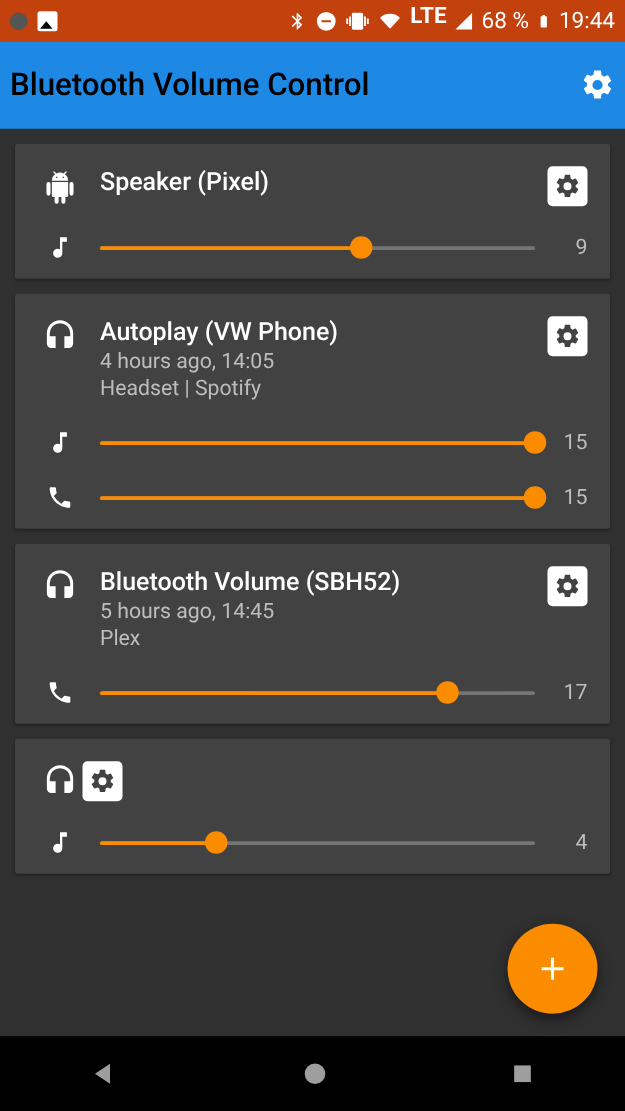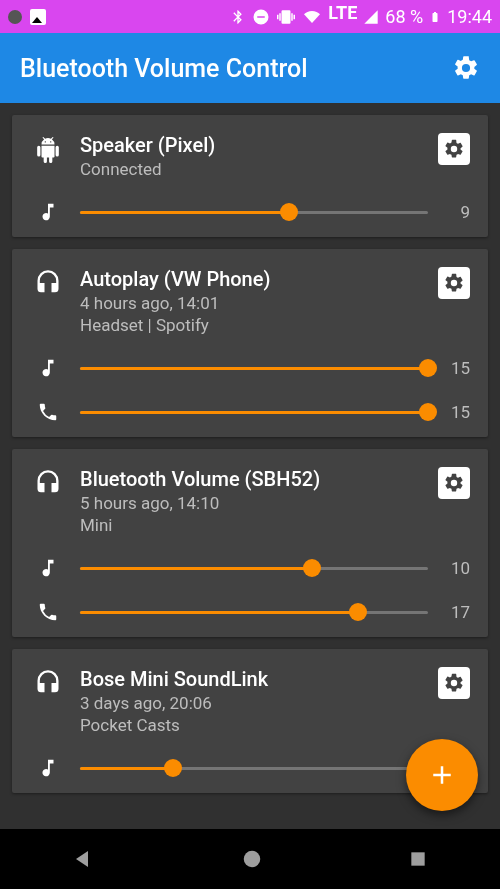--- a/index.html
+++ b/index.html
@@ -1,28 +1,28 @@
 <!DOCTYPE html>
 <html><head>
 <meta charset="utf-8">
 <style>
   * { margin: 0; padding: 0; box-sizing: border-box; }
   html, body { width: 500px; height: 889px; background: #000; font-family: Roboto, Arial, sans-serif; overflow: hidden; }
   .screen { width: 500px; height: 889px; background: #303030; display: flex; flex-direction: column; }
   
-  .status-bar { height: 33px; background: #d946ef; color: #fff; display: flex; align-items: center; padding: 0 8px; font-size: 18px; }
+  .status-bar { height: 33px; background: #c2410c; color: #fff; display: flex; align-items: center; padding: 0 8px; font-size: 18px; }
   .status-left { display: flex; gap: 8px; align-items: center; }
   .status-right { margin-left: auto; display: flex; align-items: center; gap: 6px; }
   .status-right span { font-size: 18px; }
   .lte { font-size: 10px; font-weight: 700; position: relative; top: -4px; }
   .dot { width: 14px; height: 14px; border-radius: 50%; background: #555; }
   .pic { width: 16px; height: 16px; background: #fff; border-radius: 2px; position: relative; }
   .pic:after { content: ''; position: absolute; bottom: 2px; left: 2px; width: 0; height: 0; border-left: 5px solid transparent; border-right: 5px solid transparent; border-bottom: 6px solid #000; }
   
-  .app-bar { height: 70px; background: #1e88e5; color: #ffffff; display: flex; align-items: center; padding: 0 20px; }
+  .app-bar { height: 70px; background: #1e88e5; color: #000000; display: flex; align-items: center; padding: 0 8px; }
   .app-title { font-size: 25px; font-weight: 500; }
   .app-gear { margin-left: auto; }
   
   .content { flex: 1; overflow: hidden; padding: 12px 12px 0 12px; }
   .card { background: #424242; border-radius: 2px; margin-bottom: 12px; padding: 18px 18px 14px 18px; color: #fff; box-shadow: 0 1px 3px rgba(0,0,0,.4); }
   .card-head { display: flex; align-items: flex-start; }
   .dev-icon { width: 36px; display: flex; justify-content: center; padding-top: 2px; flex-shrink: 0; }
   .dev-info { margin-left: 14px; flex: 1; }
   .dev-name { font-size: 20px; font-weight: 500; color: #fff; }
   .dev-sub { font-size: 17px; color: #bdbdbd; margin-top: 2px; }
@@ -87,21 +87,20 @@
 <div class="content" id="content">
       <div class="card">
     <div class="card-head">
       <div class="dev-icon">
             <svg width="26" height="30" viewBox="0 0 24 24" fill="#fff">
               <path d="M6 18c0 .55.45 1 1 1h1v3.5a1.5 1.5 0 003 0V19h2v3.5a1.5 1.5 0 003 0V19h1c.55 0 1-.45 1-1V8H6v10zM3.5 8A1.5 1.5 0 002 9.5v7a1.5 1.5 0 003 0v-7A1.5 1.5 0 003.5 8zm17 0A1.5 1.5 0 0019 9.5v7a1.5 1.5 0 003 0v-7A1.5 1.5 0 0020.5 8zM15.53 2.16l1.3-1.3a.5.5 0 00-.71-.71l-1.48 1.48A5.98 5.98 0 0012 1c-.96 0-1.86.22-2.64.63L7.88.15a.5.5 0 00-.71.71l1.3 1.3A5.99 5.99 0 006 7h12a5.99 5.99 0 00-2.47-4.84zM10 5H9V4h1v1zm5 0h-1V4h1v1z"></path>
             </svg>
           </div>
       <div class="dev-info">
         <div class="dev-name">Speaker (Pixel)</div>
-        <div class="dev-sub">Connected</div>
 
       </div>
       <div class="dev-gear">
             <svg width="22" height="22" viewBox="0 0 24 24" fill="#424242">
               <path d="M19.14 12.94a7.49 7.49 0 000-1.88l2.03-1.58a.5.5 0 00.12-.64l-1.92-3.32a.5.5 0 00-.6-.22l-2.39.96a7.03 7.03 0 00-1.62-.94l-.36-2.54A.5.5 0 0013.9 2h-3.8a.5.5 0 00-.49.42l-.36 2.54c-.58.24-1.12.56-1.62.94l-2.39-.96a.5.5 0 00-.6.22L2.71 8.48a.5.5 0 00.12.64l2.03 1.58a7.49 7.49 0 000 1.88l-2.03 1.58a.5.5 0 00-.12.64l1.92 3.32c.13.22.39.31.6.22l2.39-.96c.5.38 1.04.7 1.62.94l.36 2.54a.5.5 0 00.49.42h3.8a.5.5 0 00.49-.42l.36-2.54c.58-.24 1.12-.56 1.62-.94l2.39.96c.21.09.47 0 .6-.22l1.92-3.32a.5.5 0 00-.12-.64l-2.03-1.58zM12 15.5A3.5 3.5 0 1112 8.5a3.5 3.5 0 010 7z"></path>
             </svg>
           </div>
     </div>
 
     <div class="row">
@@ -120,21 +119,21 @@
       </div>
       <div class="card">
     <div class="card-head">
       <div class="dev-icon">
             <svg width="28" height="28" viewBox="0 0 24 24" fill="#fff">
               <path d="M12 1a9 9 0 00-9 9v7a3 3 0 003 3h3v-8H5v-2a7 7 0 0114 0v2h-4v8h3a3 3 0 003-3v-7a9 9 0 00-9-9z"></path>
             </svg>
           </div>
       <div class="dev-info">
         <div class="dev-name">Autoplay (VW Phone)</div>
-        <div class="dev-sub">4 hours ago, 14:01</div>
+        <div class="dev-sub">4 hours ago, 14:05</div>
         <div class="dev-sub">Headset | Spotify</div>
       </div>
       <div class="dev-gear">
             <svg width="22" height="22" viewBox="0 0 24 24" fill="#424242">
               <path d="M19.14 12.94a7.49 7.49 0 000-1.88l2.03-1.58a.5.5 0 00.12-.64l-1.92-3.32a.5.5 0 00-.6-.22l-2.39.96a7.03 7.03 0 00-1.62-.94l-.36-2.54A.5.5 0 0013.9 2h-3.8a.5.5 0 00-.49.42l-.36 2.54c-.58.24-1.12.56-1.62.94l-2.39-.96a.5.5 0 00-.6.22L2.71 8.48a.5.5 0 00.12.64l2.03 1.58a7.49 7.49 0 000 1.88l-2.03 1.58a.5.5 0 00-.12.64l1.92 3.32c.13.22.39.31.6.22l2.39-.96c.5.38 1.04.7 1.62.94l.36 2.54a.5.5 0 00.49.42h3.8a.5.5 0 00.49-.42l.36-2.54c.58-.24 1.12-.56 1.62-.94l2.39.96c.21.09.47 0 .6-.22l1.92-3.32a.5.5 0 00-.12-.64l-2.03-1.58zM12 15.5A3.5 3.5 0 1112 8.5a3.5 3.5 0 010 7z"></path>
             </svg>
           </div>
     </div>
 
     <div class="row">
@@ -166,43 +165,30 @@
       </div>
       <div class="card">
     <div class="card-head">
       <div class="dev-icon">
             <svg width="28" height="28" viewBox="0 0 24 24" fill="#fff">
               <path d="M12 1a9 9 0 00-9 9v7a3 3 0 003 3h3v-8H5v-2a7 7 0 0114 0v2h-4v8h3a3 3 0 003-3v-7a9 9 0 00-9-9z"></path>
             </svg>
           </div>
       <div class="dev-info">
         <div class="dev-name">Bluetooth Volume (SBH52)</div>
-        <div class="dev-sub">5 hours ago, 14:10</div>
-        <div class="dev-sub">Mini</div>
-      </div>
-      <div class="dev-gear">
-            <svg width="22" height="22" viewBox="0 0 24 24" fill="#424242">
-              <path d="M19.14 12.94a7.49 7.49 0 000-1.88l2.03-1.58a.5.5 0 00.12-.64l-1.92-3.32a.5.5 0 00-.6-.22l-2.39.96a7.03 7.03 0 00-1.62-.94l-.36-2.54A.5.5 0 0013.9 2h-3.8a.5.5 0 00-.49.42l-.36 2.54c-.58.24-1.12.56-1.62.94l-2.39-.96a.5.5 0 00-.6.22L2.71 8.48a.5.5 0 00.12.64l2.03 1.58a7.49 7.49 0 000 1.88l-2.03 1.58a.5.5 0 00-.12.64l1.92 3.32c.13.22.39.31.6.22l2.39-.96c.5.38 1.04.7 1.62.94l.36 2.54a.5.5 0 00.49.42h3.8a.5.5 0 00.49-.42l.36-2.54c.58-.24 1.12-.56 1.62-.94l2.39.96c.21.09.47 0 .6-.22l1.92-3.32a.5.5 0 00-.12-.64l-2.03-1.58zM12 15.5A3.5 3.5 0 1112 8.5a3.5 3.5 0 010 7z"></path>
-            </svg>
-          </div>
-    </div>
-
-    <div class="row">
-      <div class="row-icon">
-            <svg width="22" height="22" viewBox="0 0 24 24" fill="#fff">
-              <path d="M12 3v10.55A4 4 0 1014 17V7h4V3h-6z"></path>
-            </svg>
-          </div>
-      <div class="slider">
-        <div class="track"></div>
-        <div class="fill" style="width:66.66666666666666%"></div>
-        <div class="thumb" style="left:66.66666666666666%"></div>
-      </div>
-      <div class="val">10</div>
-    </div>
+        <div class="dev-sub">5 hours ago, 14:45</div>
+        <div class="dev-sub">Plex</div>
+      </div>
+      <div class="dev-gear">
+            <svg width="22" height="22" viewBox="0 0 24 24" fill="#424242">
+              <path d="M19.14 12.94a7.49 7.49 0 000-1.88l2.03-1.58a.5.5 0 00.12-.64l-1.92-3.32a.5.5 0 00-.6-.22l-2.39.96a7.03 7.03 0 00-1.62-.94l-.36-2.54A.5.5 0 0013.9 2h-3.8a.5.5 0 00-.49.42l-.36 2.54c-.58.24-1.12.56-1.62.94l-2.39-.96a.5.5 0 00-.6.22L2.71 8.48a.5.5 0 00.12.64l2.03 1.58a7.49 7.49 0 000 1.88l-2.03 1.58a.5.5 0 00-.12.64l1.92 3.32c.13.22.39.31.6.22l2.39-.96c.5.38 1.04.7 1.62.94l.36 2.54a.5.5 0 00.49.42h3.8a.5.5 0 00.49-.42l.36-2.54c.58-.24 1.12-.56 1.62-.94l2.39.96c.21.09.47 0 .6-.22l1.92-3.32a.5.5 0 00-.12-.64l-2.03-1.58zM12 15.5A3.5 3.5 0 1112 8.5a3.5 3.5 0 010 7z"></path>
+            </svg>
+          </div>
+    </div>
+
     <div class="row">
       <div class="row-icon">
             <svg width="22" height="22" viewBox="0 0 24 24" fill="#fff">
               <path d="M6.62 10.79a15.05 15.05 0 006.59 6.59l2.2-2.2a1 1 0 011.02-.24c1.12.37 2.33.57 3.57.57a1 1 0 011 1V20a1 1 0 01-1 1C10.85 21 3 13.15 3 4a1 1 0 011-1h3.49a1 1 0 011 1c0 1.24.2 2.45.57 3.57a1 1 0 01-.24 1.02l-2.2 2.2z"></path>
             </svg>
           </div>
       <div class="slider">
         <div class="track"></div>
         <div class="fill" style="width:80%"></div>
         <div class="thumb" style="left:80%"></div>
@@ -210,25 +196,20 @@
       <div class="val">17</div>
     </div>
       </div>
       <div class="card">
     <div class="card-head">
       <div class="dev-icon">
             <svg width="28" height="28" viewBox="0 0 24 24" fill="#fff">
               <path d="M12 1a9 9 0 00-9 9v7a3 3 0 003 3h3v-8H5v-2a7 7 0 0114 0v2h-4v8h3a3 3 0 003-3v-7a9 9 0 00-9-9z"></path>
             </svg>
           </div>
-      <div class="dev-info">
-        <div class="dev-name">Bose Mini SoundLink</div>
-        <div class="dev-sub">3 days ago, 20:06</div>
-        <div class="dev-sub">Pocket Casts</div>
-      </div>
       <div class="dev-gear">
             <svg width="22" height="22" viewBox="0 0 24 24" fill="#424242">
               <path d="M19.14 12.94a7.49 7.49 0 000-1.88l2.03-1.58a.5.5 0 00.12-.64l-1.92-3.32a.5.5 0 00-.6-.22l-2.39.96a7.03 7.03 0 00-1.62-.94l-.36-2.54A.5.5 0 0013.9 2h-3.8a.5.5 0 00-.49.42l-.36 2.54c-.58.24-1.12.56-1.62.94l-2.39-.96a.5.5 0 00-.6.22L2.71 8.48a.5.5 0 00.12.64l2.03 1.58a7.49 7.49 0 000 1.88l-2.03 1.58a.5.5 0 00-.12.64l1.92 3.32c.13.22.39.31.6.22l2.39-.96c.5.38 1.04.7 1.62.94l.36 2.54a.5.5 0 00.49.42h3.8a.5.5 0 00.49-.42l.36-2.54c.58-.24 1.12-.56 1.62-.94l2.39.96c.21.09.47 0 .6-.22l1.92-3.32a.5.5 0 00-.12-.64l-2.03-1.58zM12 15.5A3.5 3.5 0 1112 8.5a3.5 3.5 0 010 7z"></path>
             </svg>
           </div>
     </div>
 
     <div class="row">
       <div class="row-icon">
             <svg width="22" height="22" viewBox="0 0 24 24" fill="#fff">

